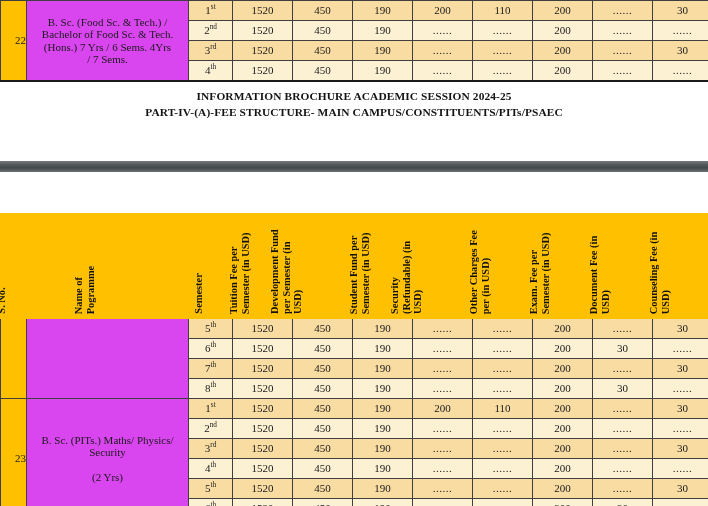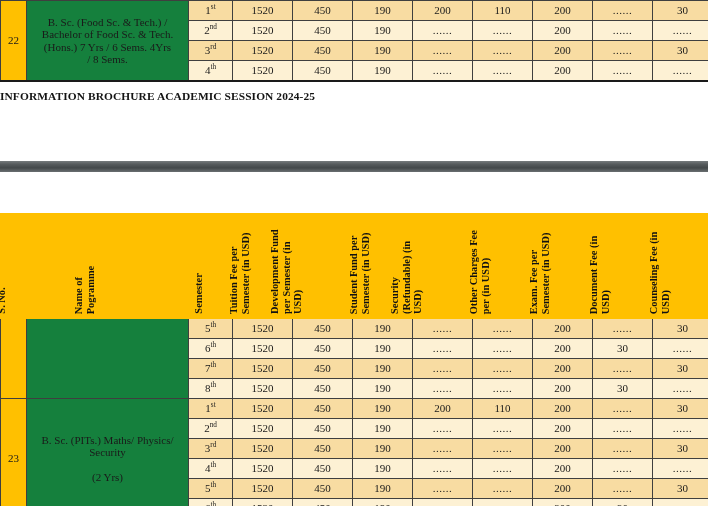--- a/index.html
+++ b/index.html
@@ -50,23 +50,23 @@
   }
   .prog-cell {
     background: #FAE3A8;
     padding: 2px 6px;
     line-height: 1.22;
     font-size: 11.2px;
   }
   .row-dark  td { background: #F8DCA2; }
   .row-light td { background: #FDF1D4; }
   .row-dark  td.sno-cell,
-  .row-light td.sno-cell { background: #FFC000; }
+  .row-light td.sno-cell { background: #FFC000; text-align: right; }
   .row-dark  td.prog-cell,
-  .row-light td.prog-cell { background: #15803d; }
+  .row-light td.prog-cell { background: #d946ef; }
   .sem-cell   { letter-spacing: 0px; }
   .dots       { letter-spacing: 0.5px; font-size: 10px; }
 
   sup { font-size: 0.66em; vertical-align: super; line-height: 0; }
 
   
   #top-table-wrap {
     position: absolute;
     top: 0; left: 0;
     width: 708px;
@@ -82,21 +82,21 @@
     height: 1.5px;
     background: #1a1a1a;
   }
 
   
   #brochure-heading {
     position: absolute;
     top: 88px;
     left: 0;
     width: 708px;
-    text-align: left;
+    text-align: center;
     font-family: "Liberation Serif", serif;
     font-weight: bold;
     font-size: 11.4px;
     line-height: 1.42;
     letter-spacing: 0.1px;
     color: #141414;
   }
 
   
   #dark-bar {
@@ -176,21 +176,21 @@
       <col class="c-num">
         <col class="c-num">
     </colgroup>
     <tbody id="top-body">
         <tr class="row-dark">
           <td class="sno-cell" rowspan="4">22</td>
           <td class="prog-cell prog-span" rowspan="4">
             <div>B. Sc. (Food Sc. &amp; Tech.) /</div>
             <div>Bachelor of Food Sc. &amp; Tech.</div>
             <div>(Hons.) 7 Yrs / 6 Sems.  4Yrs</div>
-            <div>/ 8 Sems.</div>
+            <div>/ 7 Sems.</div>
           </td>
           <td class="sem-cell">1<sup>st</sup></td>
           <td class="">1520</td>
           <td class="">450</td>
           <td class="">190</td>
           <td class="">200</td>
           <td class="">110</td>
           <td class="">200</td>
           <td class=" dots">......</td>
           <td class="">30</td>
@@ -229,20 +229,21 @@
           <td class=" dots">......</td>
         </tr>
       </tbody>
   </table>
 </div>
 
 <div class="black-rule" style="top:80px;"></div>
 
 <div id="brochure-heading">
   <div>INFORMATION BROCHURE ACADEMIC SESSION 2024-25</div>
+  <div>PART-IV-(A)-FEE STRUCTURE- MAIN CAMPUS/CONSTITUENTS/PITs/PSAEC</div>
 </div>
 
 <div id="dark-bar"></div>
 
 <div id="main-table-wrap">
   <table class="fee">
     <colgroup>
       <col class="c-sno">
         <col class="c-prog">
         <col class="c-sem">

